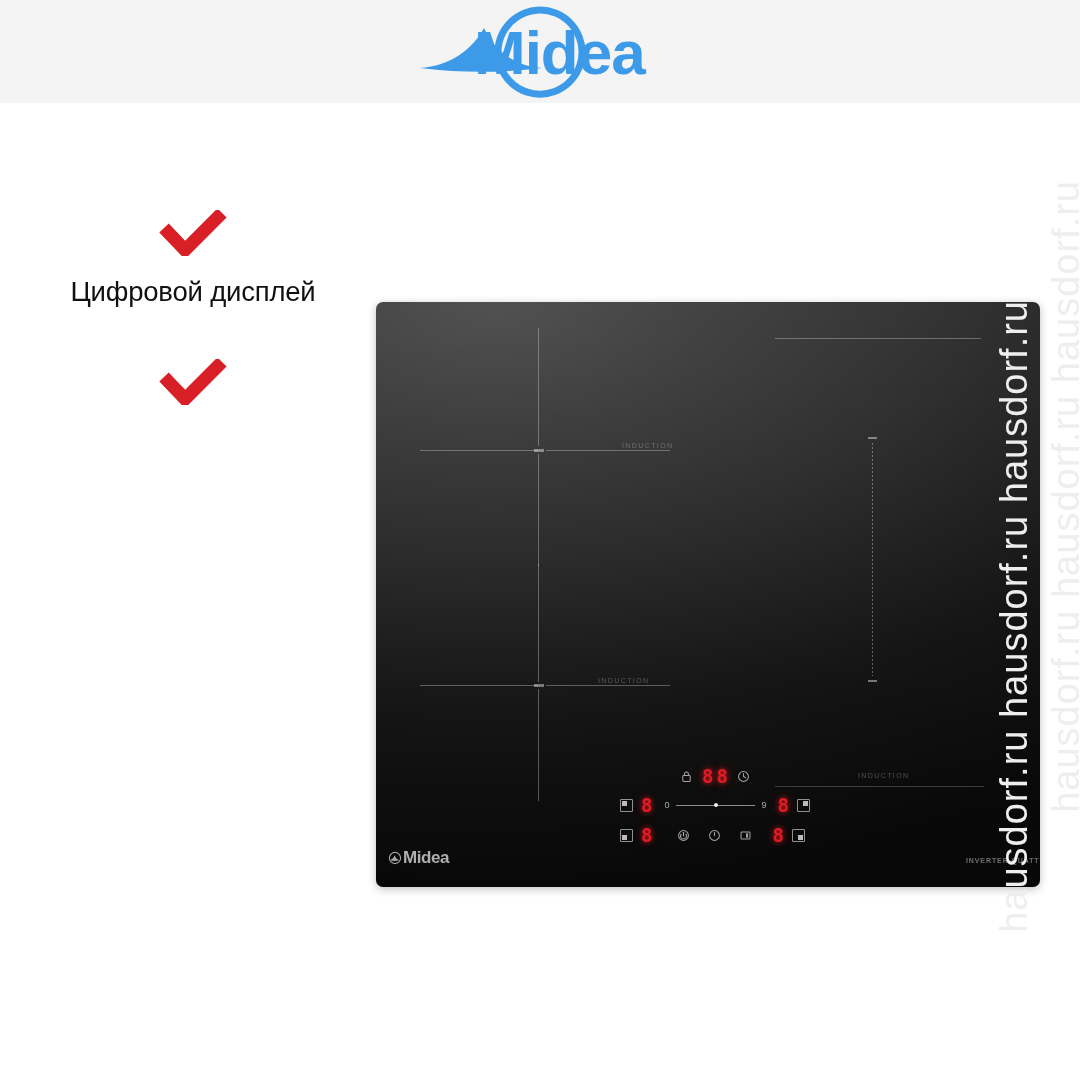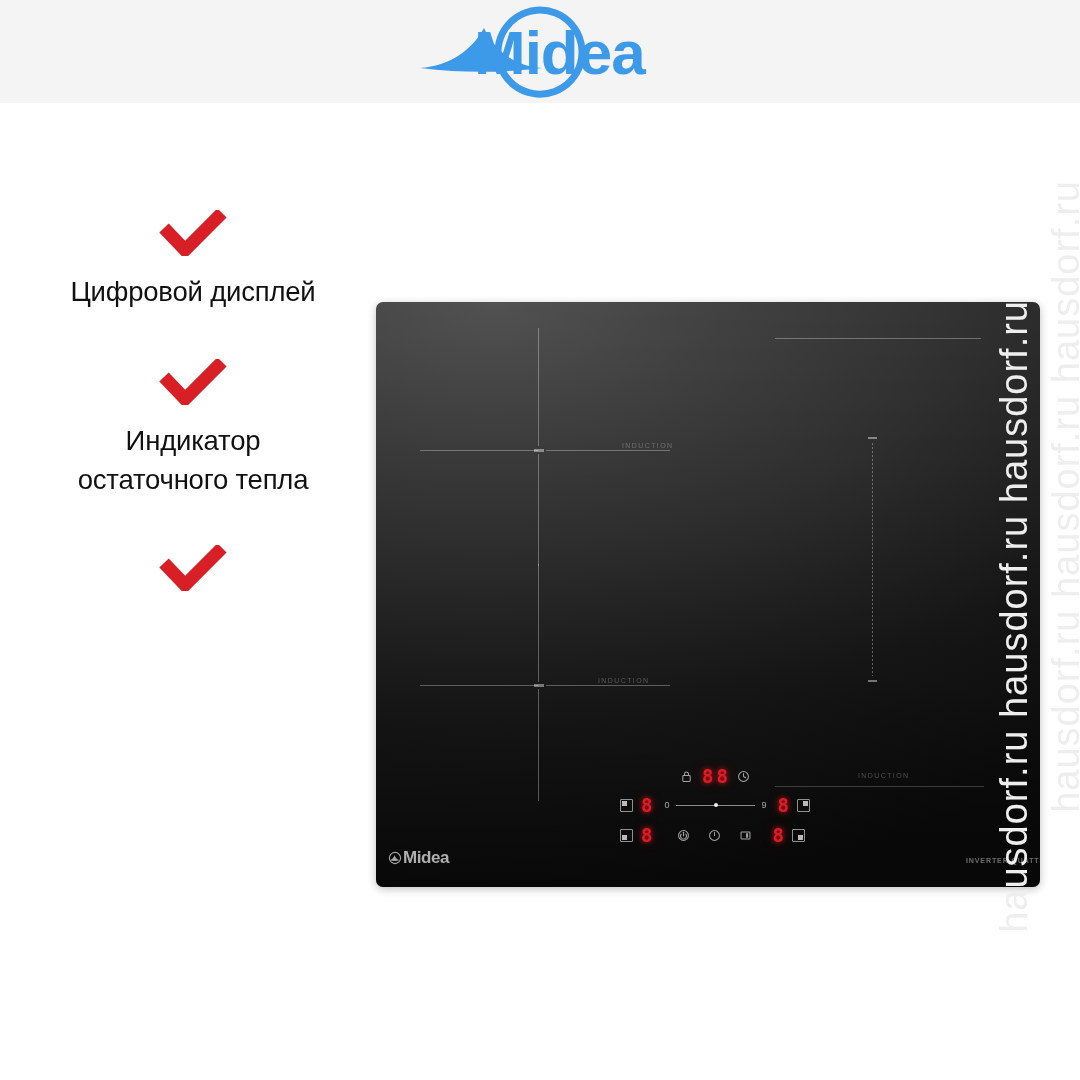--- a/index.html
+++ b/index.html
@@ -279,27 +279,20 @@
 
 <div id="feature-list">
 
   <div class="feature-item" id="feature-item-0">
     <svg class="feature-check" viewBox="0 0 70 46">
       <path d="M6 18 L27 40 L64 3" fill="none" stroke="#d81f26" stroke-width="13" stroke-linecap="butt" stroke-linejoin="miter"></path>
     </svg>
     <div class="feature-label">Цифровой дисплей</div>
   </div>
 
-  <div class="feature-item" id="feature-item-1">
-    <svg class="feature-check" viewBox="0 0 70 46">
-      <path d="M6 18 L27 40 L64 3" fill="none" stroke="#d81f26" stroke-width="13" stroke-linecap="butt" stroke-linejoin="miter"></path>
-    </svg>
-    <div class="feature-label">Индикатор
-остаточного тепла</div>
-  </div>
 
   <div class="feature-item" id="feature-item-2">
     <svg class="feature-check" viewBox="0 0 70 46">
       <path d="M6 18 L27 40 L64 3" fill="none" stroke="#d81f26" stroke-width="13" stroke-linecap="butt" stroke-linejoin="miter"></path>
     </svg>
   </div>
 
 </div>
 
 <div id="cooktop">

